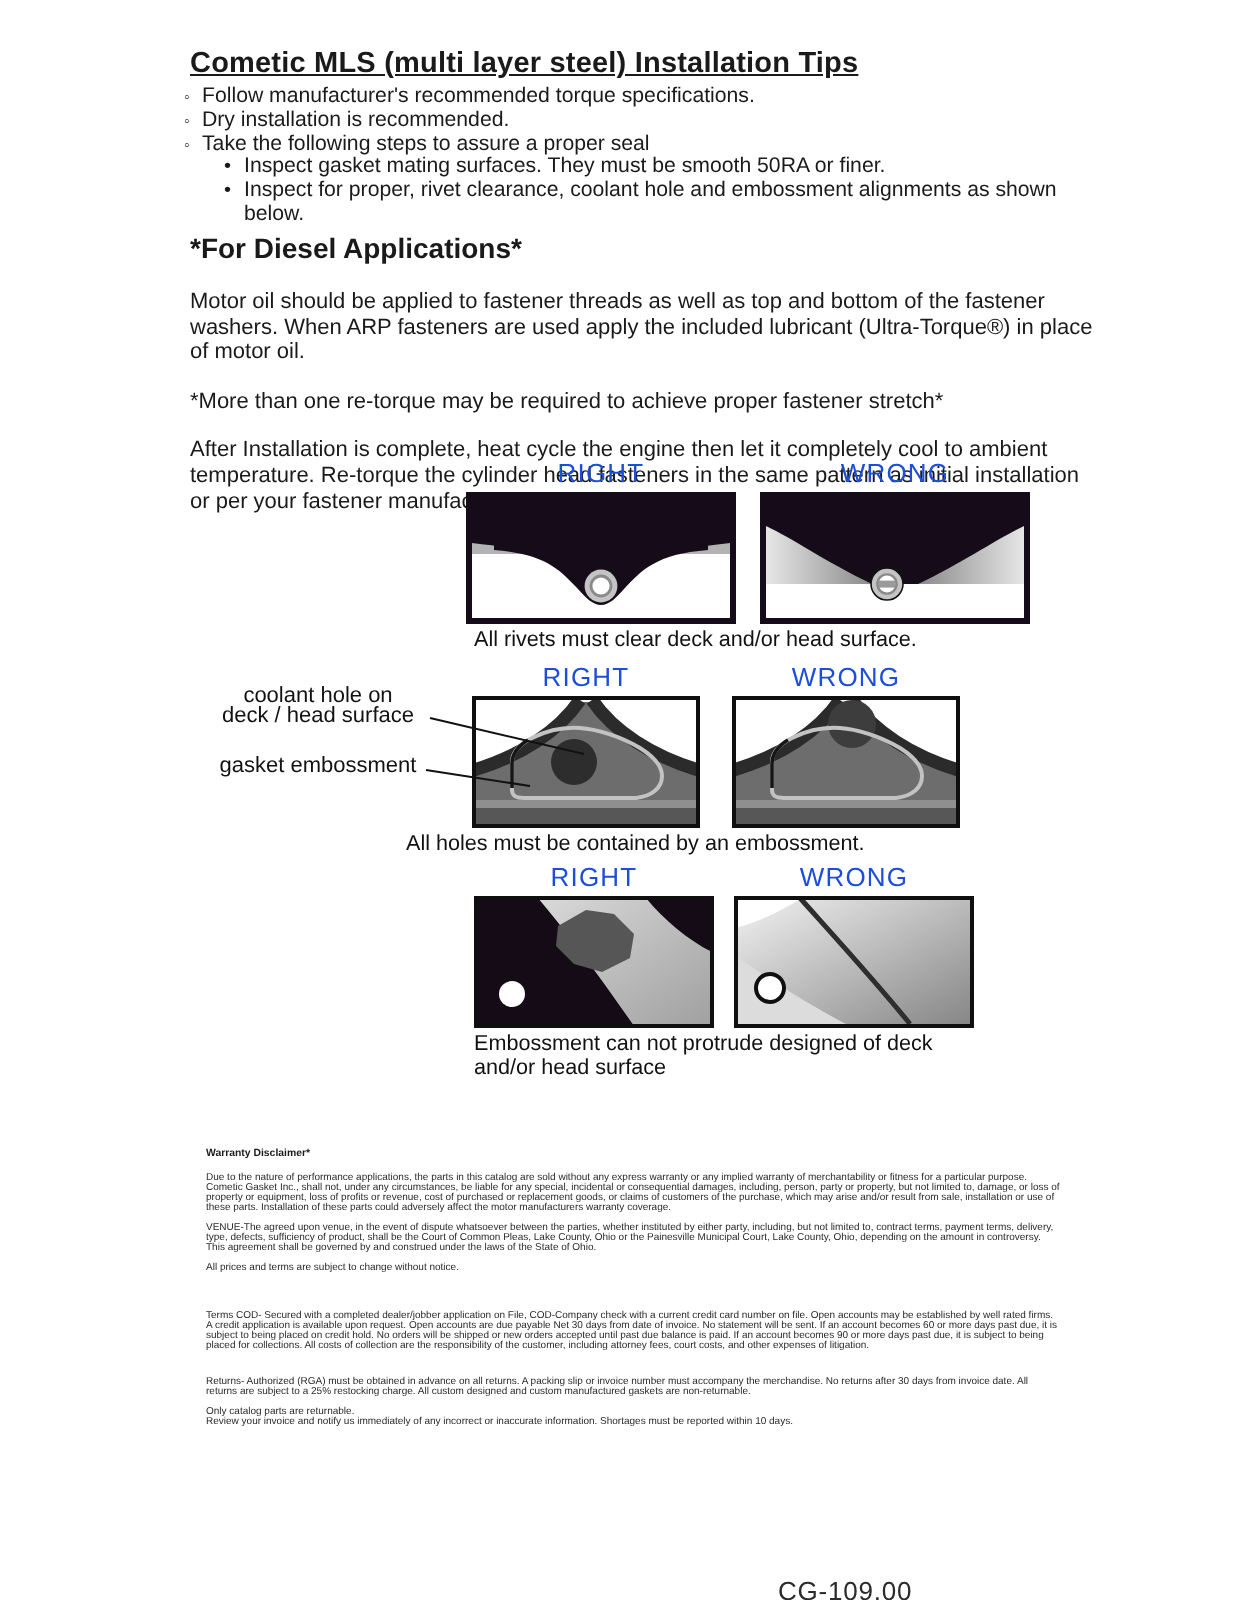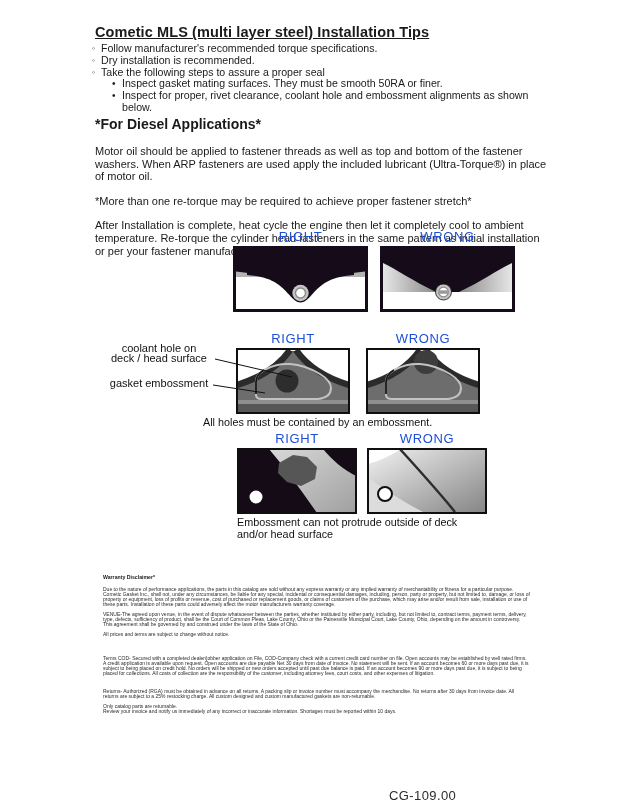--- a/index.html
+++ b/index.html
@@ -103,20 +103,21 @@
         <rect x="3" y="46" width="129" height="17" fill="#ffffff"></rect>
         <path d="M3,17 C16,23 33,35 56,46 L3,46 Z" fill="url(#gL)"></path>
         <path d="M132,17 C119,23 102,35 79,46 L132,46 Z" fill="url(#gR)"></path>
         <path d="M10,16 C36,19 46,30 54,41 C58,46.5 60.5,51.5 63.5,51.5 C66.5,51.5 69,46.5 73,41 C81,30 91,19 117,16 L117,6 L10,6 Z" fill="#160b18"></path>
         <circle cx="63.5" cy="46" r="8" fill="#c4c4c4" stroke="#111111" stroke-width="0.8"></circle>
         <circle cx="63.5" cy="46" r="4.8" fill="#ffffff"></circle>
         <rect x="59.2" y="44.3" width="8.6" height="3.5" fill="#9a9a9a"></rect>
         <circle cx="63.5" cy="46" r="4.8" fill="none" stroke="#8a8a8a" stroke-width="1.2"></circle>
       </svg>
     </div>
+    <div class="caption" style="margin-left:4px;">All rivets must clear deck and/or head surface.</div>
   </div>
 
   <div class="pair" style="top:331px; left:103px; --pw:114px; --gap:16px; width:380px;">
     <svg class="pointer-lines" width="380" height="80">
       <line x1="112" y1="28" x2="189" y2="46" stroke="#111111" stroke-width="1"></line>
       <line x1="110" y1="54" x2="162" y2="62" stroke="#111111" stroke-width="1"></line>
     </svg>
     <div class="pair-label" style="top:12px;">coolant hole on
 deck / head surface</div>
     <div class="pair-label" style="top:47px;">gasket embossment</div>
@@ -176,21 +177,21 @@
           </linearGradient>
         </defs>
         <rect x="1" y="1" width="118" height="64" fill="url(#band4)"></rect>
         <path d="M1,1 L34,1 C23,8 12,13 1,16 Z" fill="#ffffff"></path>
         <path d="M1,30 C18,42 40,56 58,65 L1,65 Z" fill="#dcdcdc"></path>
         <path d="M33,1 C50,20 72,44 88,64" stroke="#2e2e2e" stroke-width="2.5" fill="none"></path>
         <circle cx="18" cy="46" r="7" fill="#ffffff" stroke="#0f0f0f" stroke-width="2"></circle>
         <rect x="1" y="1" width="118" height="64" fill="none" stroke="#0f0f0f" stroke-width="2"></rect>
       </svg>
     </div>
-    <div class="caption">Embossment can not protrude outside of deck
+    <div class="caption">Embossment can not protrude designed of deck
 and/or head surface</div>
   </div>
 
   <div class="legal">
     <h4>Warranty Disclaimer*</h4>
     <p>Due to the nature of performance applications, the parts in this catalog are sold without any express warranty or any implied warranty of merchantability or fitness for a particular purpose.  Cometic Gasket Inc., shall not, under any circumstances, be liable for any special, incidental or consequential damages, including, person, party or property, but not limited to, damage, or loss of property or equipment, loss of profits or revenue, cost of purchased or replacement goods, or claims of customers of the purchase, which may arise and/or result from sale, installation or use of these parts.  Installation of these parts could adversely affect the motor manufacturers warranty coverage.</p>
     <p>VENUE-The agreed upon venue, in the event of dispute whatsoever between the parties, whether instituted by either party, including, but not limited to, contract terms, payment terms, delivery, type, defects, sufficiency of product, shall be the Court of Common Pleas, Lake County, Ohio or the Painesville Municipal Court, Lake County, Ohio, depending on the amount in controversy.
 This agreement shall be governed by and construed under the laws of the State of Ohio.</p>
     <p class="gap-large">All prices and terms are subject to change without notice.</p>
     <p class="gap-med">Terms COD- Secured with a completed dealer/jobber application on File, COD-Company check with a current credit card number on file.  Open accounts may be established by well rated firms.  A credit application is available upon request.  Open accounts are due payable Net 30 days from date of invoice.  No statement will be sent.  If an account becomes 60 or more days past due, it is subject to being placed on credit hold.  No orders will be shipped or new orders accepted until past due balance is paid.  If an account becomes 90 or more days past due, it is subject to being placed for collections.  All costs of collection are the responsibility of the customer, including attorney fees, court costs, and other expenses of litigation.</p>

